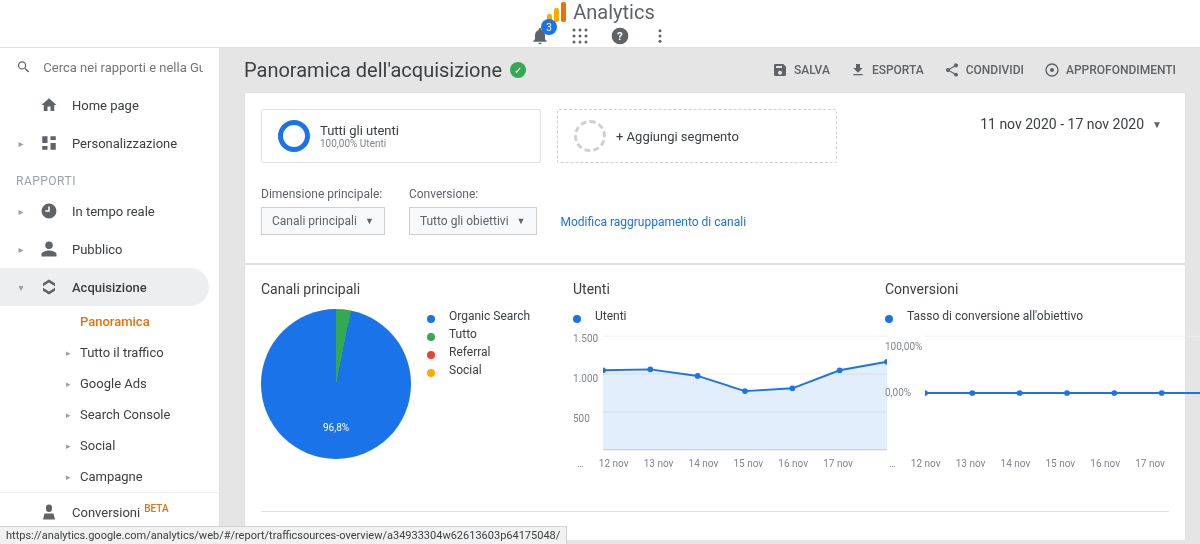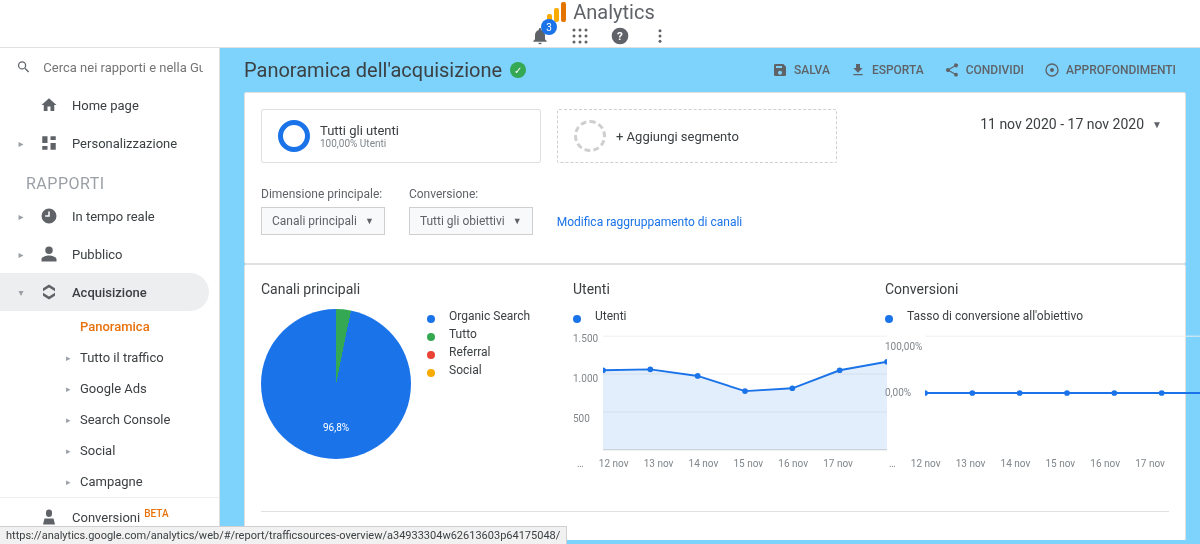--- a/index.html
+++ b/index.html
@@ -19,30 +19,30 @@
   .body-row { display:flex; height: calc(544px - 48px); }
 
   
   .sidebar { width: 220px; border-right: 1px solid #e0e0e0; display:flex; flex-direction:column; background:#fff; font-size:13px; color:#3c4043; overflow:hidden; }
   .search-row { display:flex; align-items:center; padding: 10px 16px; gap:12px; color:#5f6368; }
   .search-input { border:none; outline:none; font-size:13px; color:#0f172a; width:100%; }
   .nav-item { display:flex; align-items:center; gap:14px; padding: 10px 16px; cursor:pointer; color:#3c4043; }
   .nav-item .caret { width:10px; text-align:center; color:#9aa0a6; font-size:10px; }
   .nav-item.no-caret .caret { visibility:hidden; }
   .nav-item.active { background:#eceef0; border-radius: 0 24px 24px 0; margin-right:10px; font-weight:500; }
-  .nav-section-label { padding: 12px 16px 4px; font-size:16px; color:#9aa0a6; letter-spacing:.5px;margin-left:10px; }
+  .nav-section-label { padding: 12px 16px 4px; font-size:12px; color:#9aa0a6; letter-spacing:.5px; }
   .subnav { padding-left:54px; }
   .subnav-item { padding:8px 12px; font-size:13px; cursor:pointer; color:#3c4043; display:flex; align-items:center; gap:6px; }
   .subnav-item.active { color:#e8710a; font-weight:500; }
   .subnav-caret { color:#9aa0a6; font-size:9px; width:8px; }
   .beta-badge { font-size:10px; color:#e8710a; font-weight:500; margin-left:4px; vertical-align: super;}
   .sidebar-bottom-icon { padding:10px 16px; color:#5f6368; }
 
   
-  .main { flex:1; background:#7dd3fc; overflow:hidden; position:relative; }
+  .main { flex:1; background:#e5e5e5; overflow:hidden; position:relative; }
 
   .header-row { display:flex; align-items:center; padding: 10px 24px; }
   .page-title { font-size:20px; font-weight:400; color:#3c4043; }
   .verify-icon { width:16px; height:16px; background:#34a853; border-radius:50%; display:inline-flex; align-items:center; justify-content:center; margin-left:8px; color:#fff; font-size:10px; }
   .header-actions { margin-left:auto; display:flex; gap:20px; color:#5f6368; font-size:12px; font-weight:500; }
   .hact { display:flex; align-items:center; gap:6px; cursor:pointer; }
 
   .content { padding: 0 14px 0 24px; overflow-y:auto; height: calc(100% - 48px); }
 
   .card { background:#fff; border:1px solid #e0e0e0; border-radius:2px; padding:16px; }
@@ -288,21 +288,21 @@
             <div style="height:6px"></div>
             <div class="select-box">
               <span>Canali principali</span>
               <span style="font-size:9px;color:#5f6368">▼</span>
             </div>
           </div>
           <div>
             <div class="dim-label">Conversione:</div>
             <div style="height:6px"></div>
             <div class="select-box">
-              <span>Tutti gli obiettivi</span>
+              <span>Tutto gli obiettivi</span>
               <span style="font-size:9px;color:#5f6368">▼</span>
             </div>
           </div>
           <div style="align-self:flex-end; padding-bottom:6px;">
             <span class="link">Modifica raggruppamento di canali</span>
           </div>
         </div>
       </div>
 
       <div class="card">

